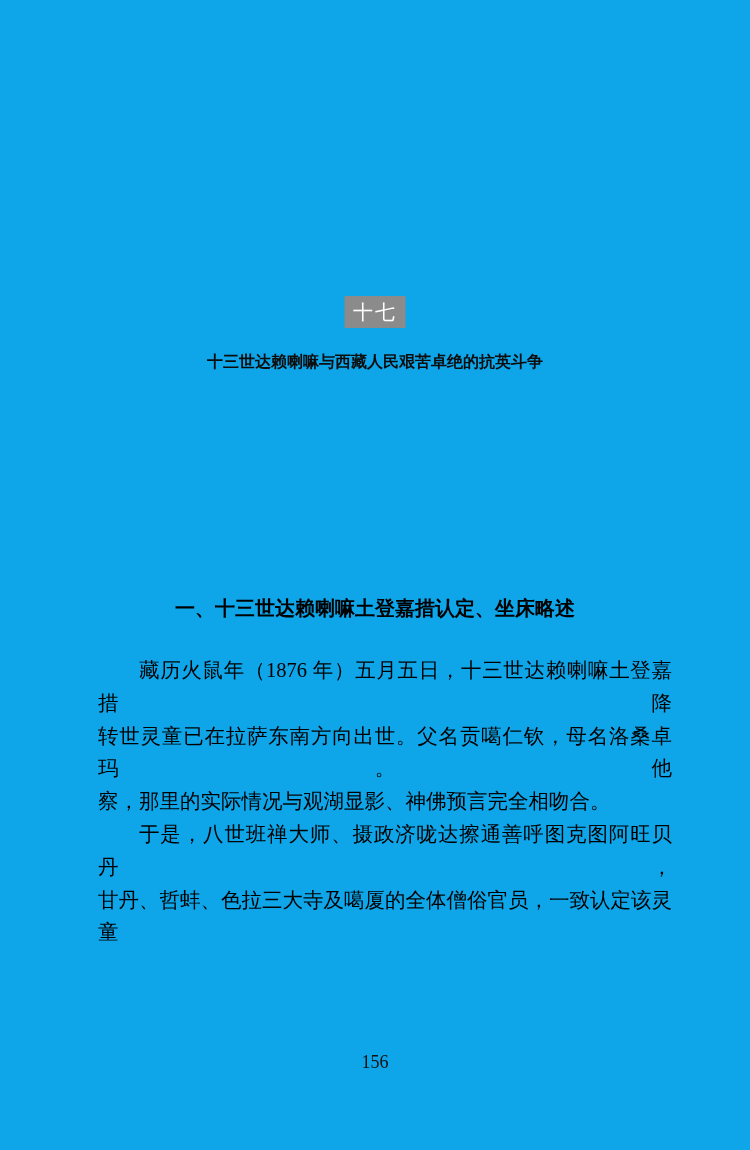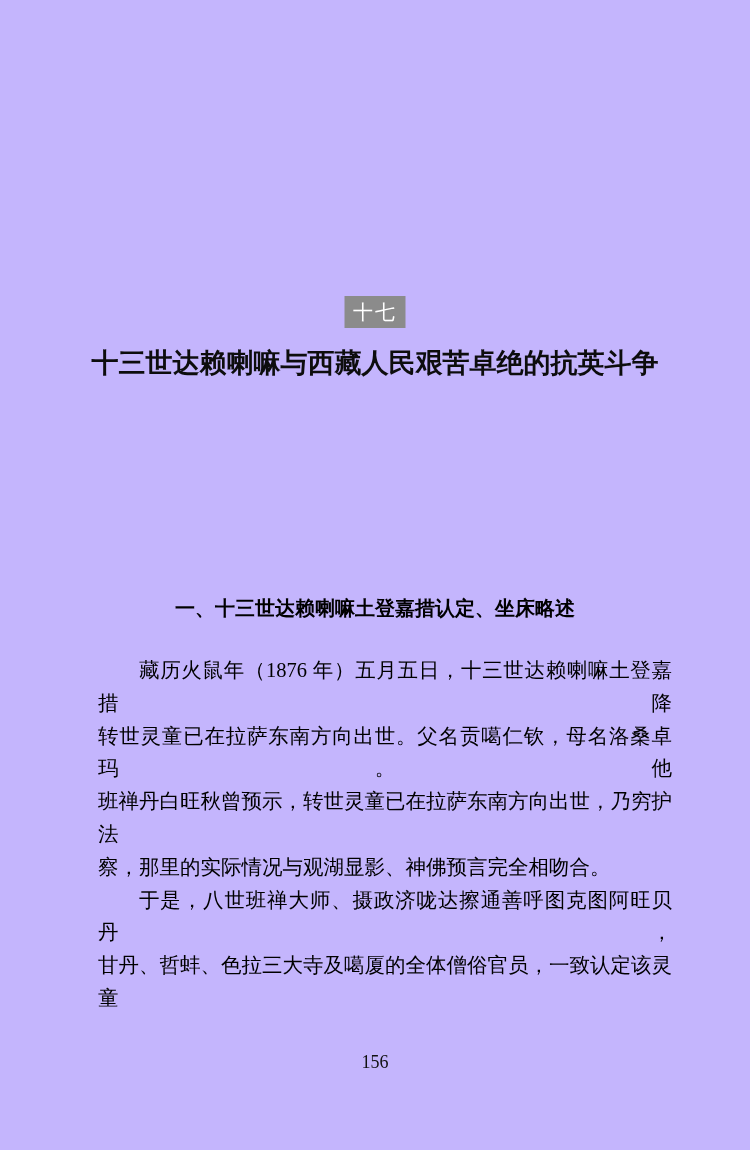--- a/index.html
+++ b/index.html
@@ -2,21 +2,21 @@
 <html><head>
 <meta charset="utf-8">
 <style>
   html, body { margin: 0; padding: 0; }
   body { background: #ffffff; }
 
   .page {
     position: relative;
     width: 750px;
     height: 1150px;
-    background: #c4b5fd;
+    background: #0ea5e9;
     overflow: hidden;
     font-family: "Liberation Serif", serif;
     color: #111111;
   }
 
   .chapter-badge {
     position: absolute;
     top: 296px;
     left: 50%;
     transform: translateX(-50%);
@@ -31,24 +31,24 @@
     font-family: "Liberation Serif", serif;
   }
 
   .chapter-title {
     position: absolute;
     top: 344px;
     left: 0;
     width: 100%;
     text-align: center;
     font-weight: bold;
-    font-size: 27px;
+    font-size: 16px;
     line-height: 38px;
     color: #0d0d0d;
-    font-family: Liberation Sans, sans-serif;
+    font-family: Liberation Mono, monospace;
     margin: 0;
   }
 
   .section-heading {
     position: absolute;
     top: 593px;
     left: 0;
     width: 100%;
     text-align: center;
     font-weight: bold;
@@ -93,21 +93,20 @@
   <div class="chapter-badge" style="background: rgb(139, 139, 139); color: rgb(255, 255, 255);">十七</div>
 
   <h1 class="chapter-title">十三世达赖喇嘛与西藏人民艰苦卓绝的抗英斗争</h1>
 
   <h2 class="section-heading">一、十三世达赖喇嘛土登嘉措认定、坐床略述</h2>
 
   <div class="body-text">
       <div>
         <div class="line indent fill">藏历火鼠年（1876 年）五月五日，十三世达赖喇嘛土登嘉措降</div>
         <div class="line fill">转世灵童已在拉萨东南方向出世。父名贡噶仁钦，母名洛桑卓玛。他</div>
-        <div class="line fill">班禅丹白旺秋曾预示，转世灵童已在拉萨东南方向出世，乃穷护法</div>
         <div class="line">察，那里的实际情况与观湖显影、神佛预言完全相吻合。</div>
       </div>
       <div>
         <div class="line indent fill">于是，八世班禅大师、摄政济咙达擦通善呼图克图阿旺贝丹，</div>
         <div class="line fill">甘丹、哲蚌、色拉三大寺及噶厦的全体僧俗官员，一致认定该灵童</div>
       </div>
     </div>
 
   <div class="page-number">156</div>
 

